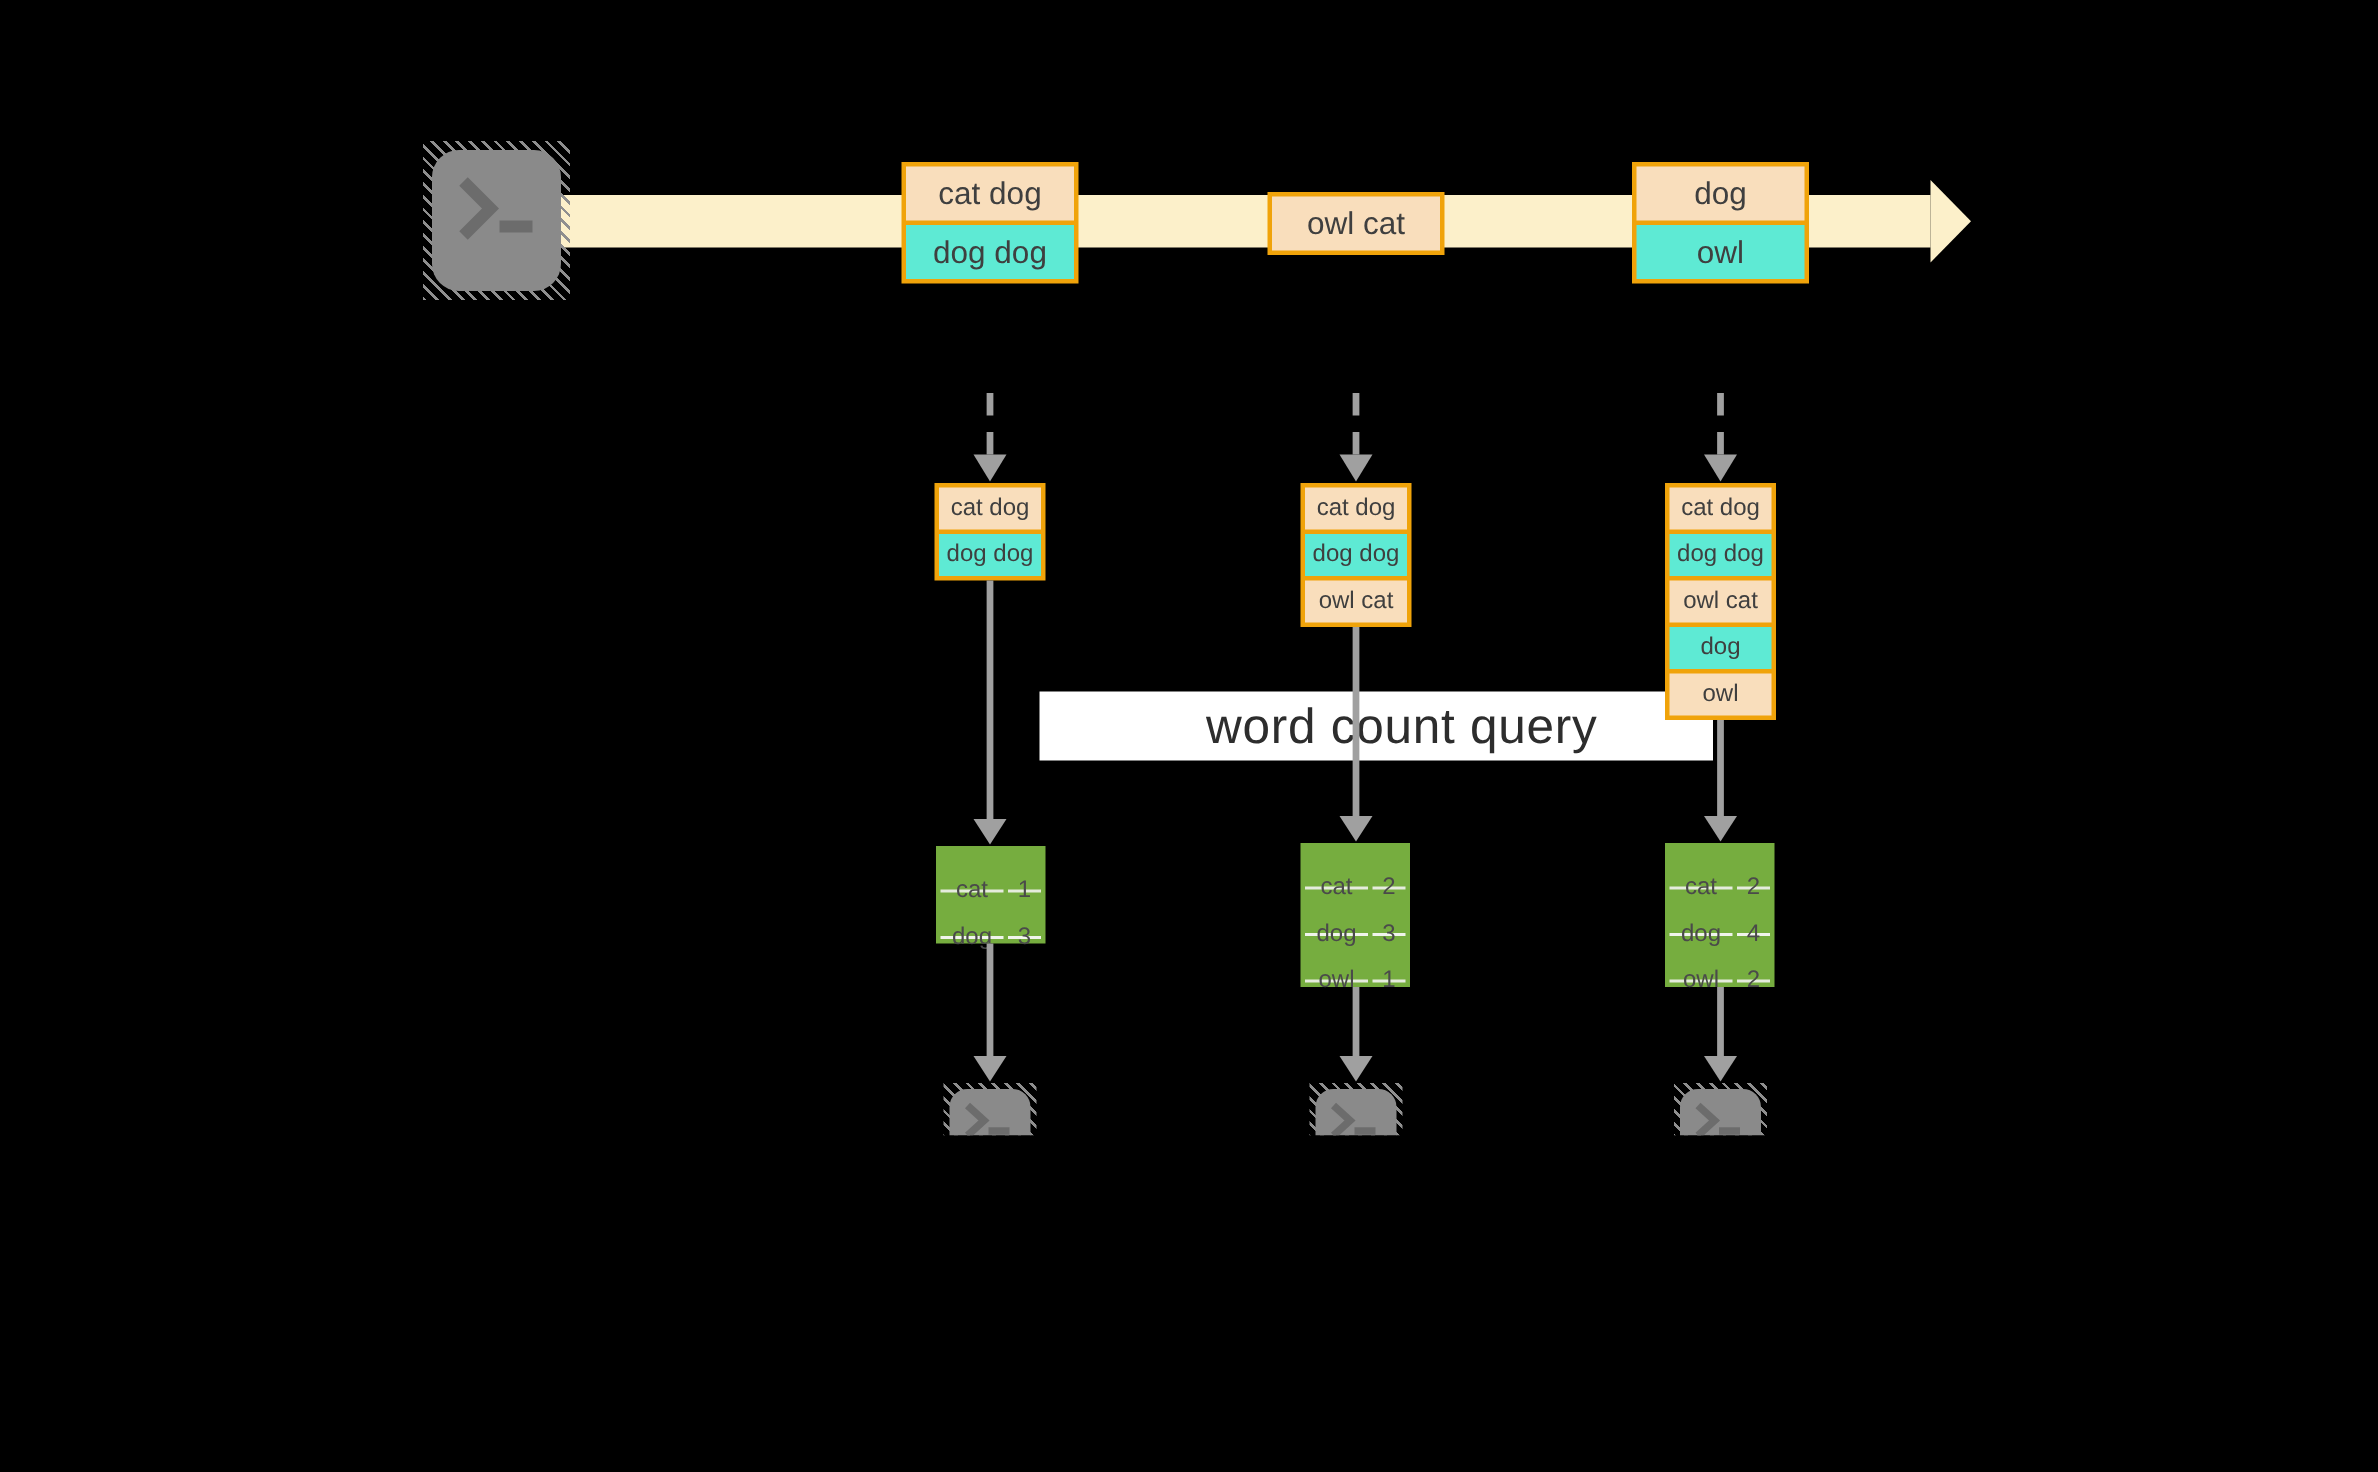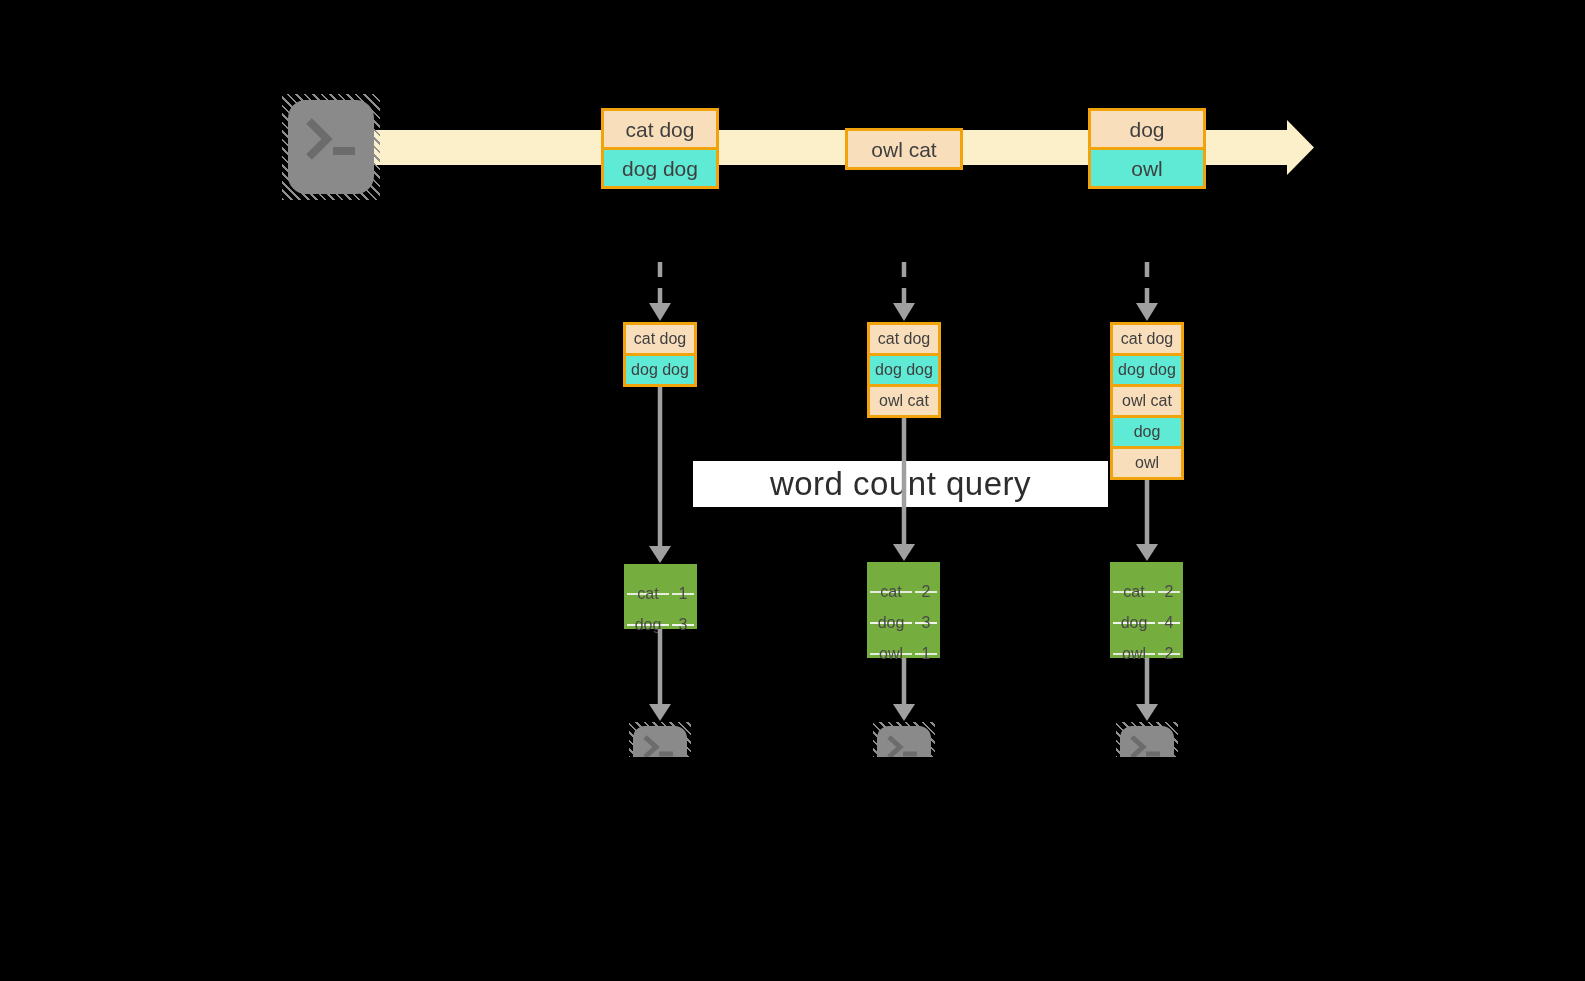--- a/index.html
+++ b/index.html
@@ -37,21 +37,21 @@
     display:flex;align-items:center;justify-content:center;
     color:#4a4a4a;font-size:16px;line-height:1;margin-top:26px;
   }
   .fill-g1{background:#e5ecdd;}
   .fill-g2{background:#f0f4ec;}
 
   
   .query-label{
     position:absolute;left:693px;top:461px;width:415px;height:46px;
     background:#ffffff;color:#2d2d2d;display:flex;align-items:center;
-    justify-content:center;font-size:33px;letter-spacing:0.5px;z-index:2;
+    justify-content:center;font-size:33px;letter-spacing:0.5px;z-index:2;padding-left:34px;
   }
 
   
   .term{
     position:absolute;z-index:4;
     background:repeating-linear-gradient(45deg,#8f8f8f 0 1.8px,transparent 1.8px 6px);
   }
   .term .inner{position:absolute;background:#8a8a8a;}
   .term.big .inner{inset:6px;border-radius:18px;}
   .term.small .inner{inset:4px;border-radius:12px;}

